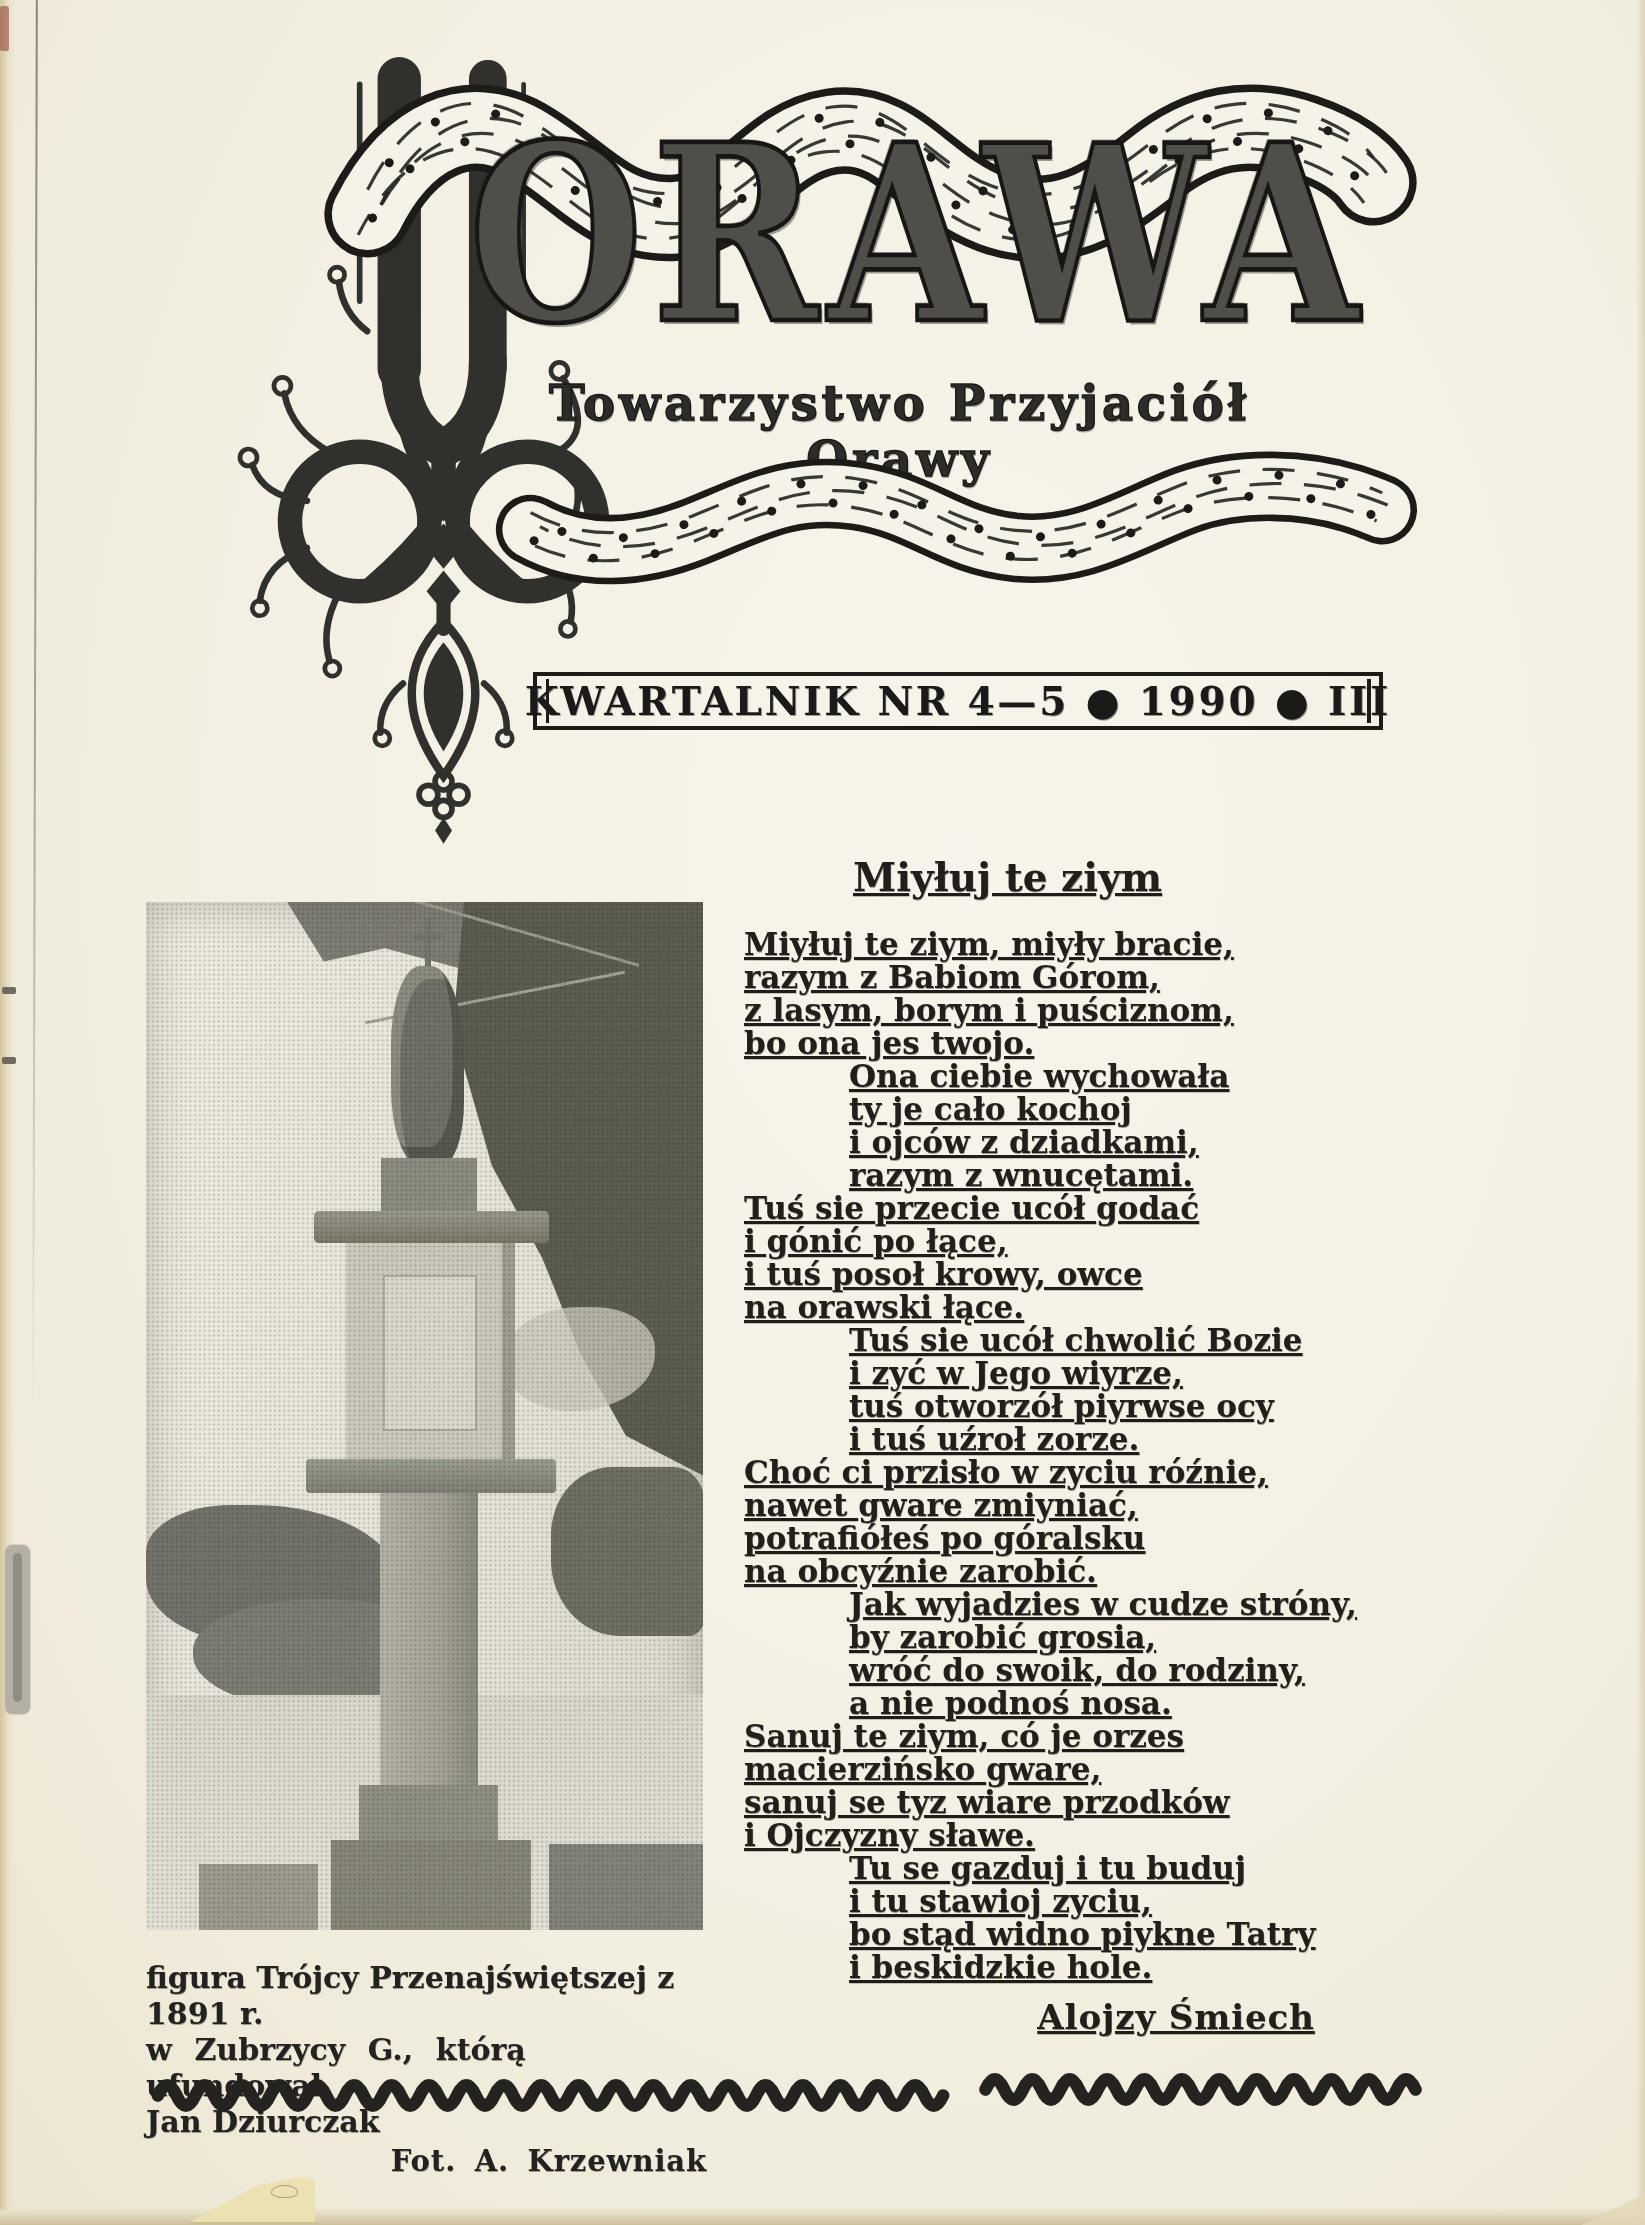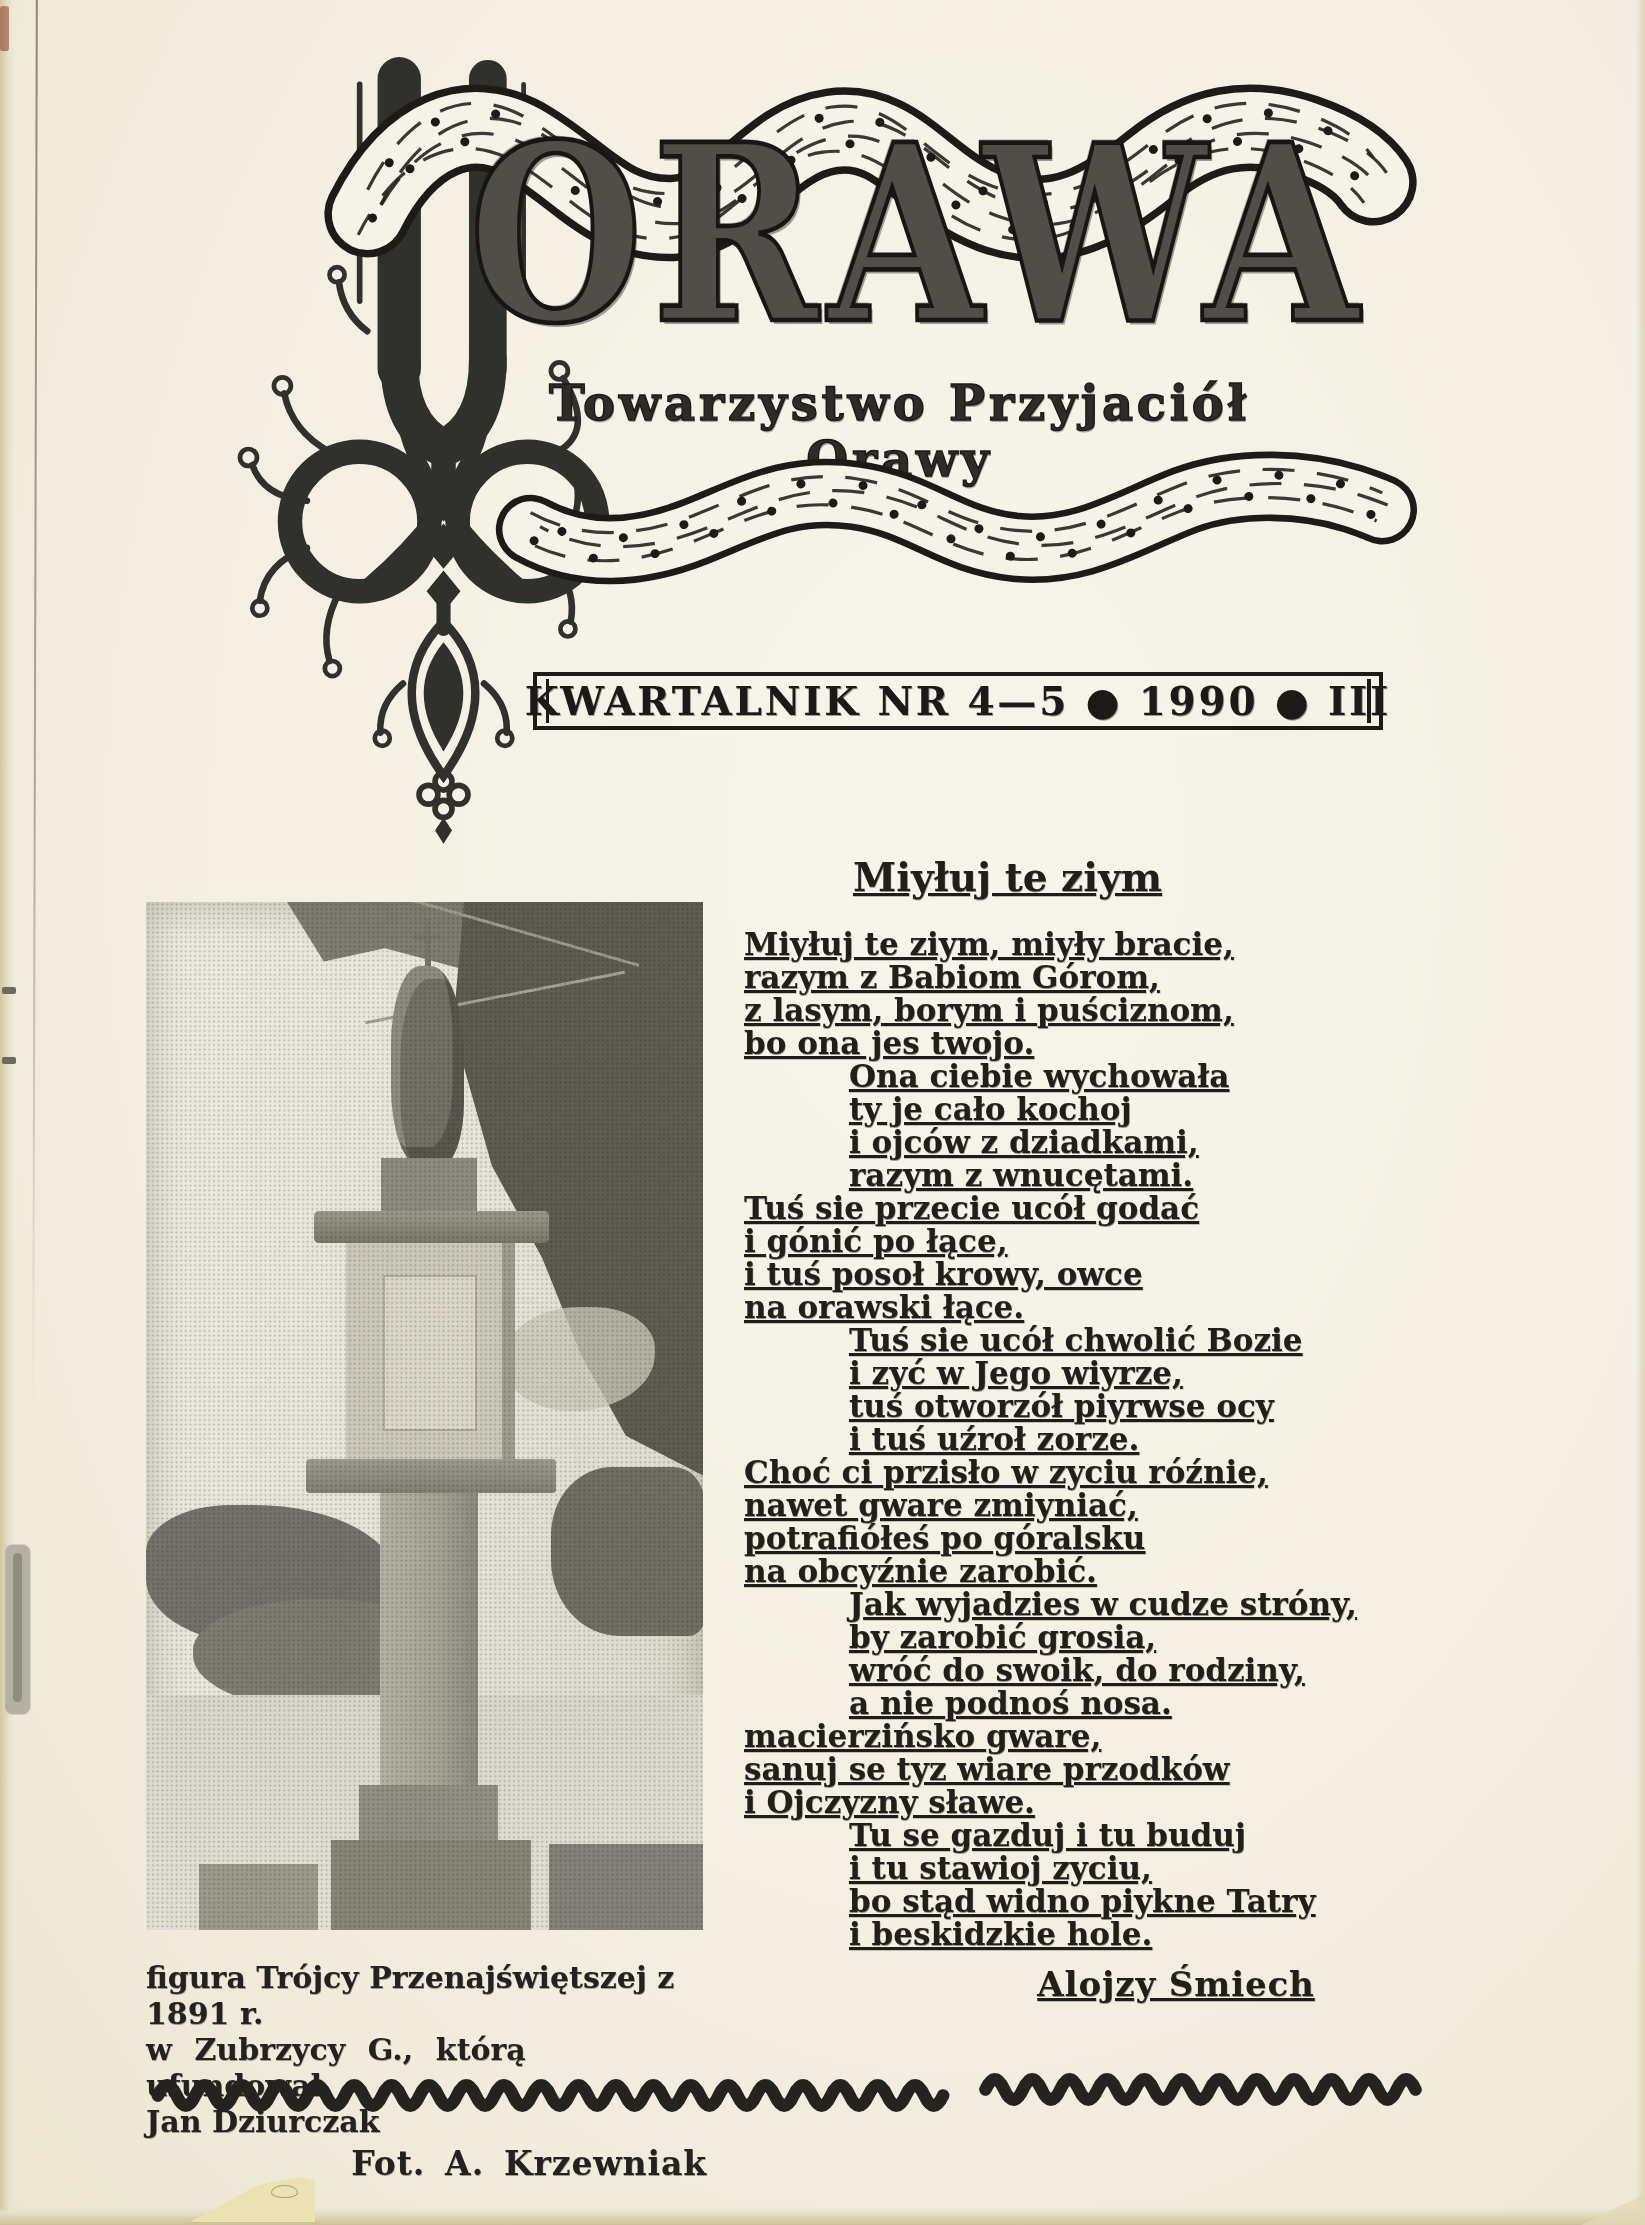--- a/index.html
+++ b/index.html
@@ -89,21 +89,21 @@
   .ph-base2{left:185px;top:938px;width:200px;height:90px;background:#868578;}
   .ph-block-l{left:53px;top:962px;width:119px;height:66px;background:#9b9a8d;}
   .ph-block-r{left:403px;top:942px;width:154px;height:87px;background:#83827a;}
   .ph-halftone{left:0;top:0;width:100%;height:100%;
     background-image:radial-gradient(rgba(35,34,30,.2) 0.9px,transparent 1.3px);
     background-size:4.7px 4.7px;mix-blend-mode:multiply;}
   
   .caption{position:absolute;left:146px;top:1960px;width:561px;}
   .cap-line{font-size:30px;font-weight:700;line-height:36px;color:#242220;text-shadow:0.5px 0.5px 0 rgba(36,34,32,.4);}
   .caption-lines .cap-line:nth-child(2){word-spacing:12.2px;}
-  .photo-credit{margin-top:3.8px;text-align:right;font-size:33px;font-weight:700;color:#242220;
+  .photo-credit{margin-top:3.8px;text-align:right;font-size:29px;font-weight:700;color:#242220;
     text-shadow:0.5px 0.5px 0 rgba(36,34,32,.4);letter-spacing:0.9px;word-spacing:7.5px;}
   
   .poem{position:absolute;left:744px;top:854px;width:582px;text-decoration:underline;}
   .poem-title{margin:0 0 28px 0;width:527px;text-align:center;font-size:39px;font-weight:700;
     color:#221f1b;text-shadow:0.6px 0.6px 0 rgba(34,31,27,.45);}
   .poem-line{font-size:31px;font-weight:700;line-height:33px;color:#221f1b;
     text-shadow:0.5px 0.5px 0 rgba(34,31,27,.45);white-space:nowrap;}
   .poem-line.indent{padding-left:105px;}
   .poem-author{margin-top:13px;padding-right:11.3px;text-align:right;font-size:34px;font-weight:700;
     color:#221f1b;text-shadow:0.6px 0.6px 0 rgba(34,31,27,.45);letter-spacing:0.9px;}
@@ -246,20 +246,21 @@
         <div class="poem-line indent">tuś otworzół piyrwse ocy</div>
         <div class="poem-line indent">i tuś uźroł zorze.</div>
         <div class="poem-line">Choć ci przisło w zyciu róźnie,</div>
         <div class="poem-line">nawet gware zmiyniać,</div>
         <div class="poem-line">potrafiółeś po góralsku</div>
         <div class="poem-line">na obcyźnie zarobić.</div>
         <div class="poem-line indent">Jak wyjadzies w cudze stróny,</div>
         <div class="poem-line indent">by zarobić grosia,</div>
         <div class="poem-line indent">wróć do swoik, do rodziny,</div>
         <div class="poem-line indent">a nie podnoś nosa.</div>
+        <div class="poem-line">Sanuj te ziym, có je orzes</div>
         <div class="poem-line">macierzińsko gware,</div>
         <div class="poem-line">sanuj se tyz wiare przodków</div>
         <div class="poem-line">i Ojczyzny sławe.</div>
         <div class="poem-line indent">Tu se gazduj i tu buduj</div>
         <div class="poem-line indent">i tu stawioj zyciu,</div>
         <div class="poem-line indent">bo stąd widno piykne Tatry</div>
         <div class="poem-line indent">i beskidzkie hole.</div>
       </div>
     <div class="poem-author">Alojzy Śmiech</div>
   </div>

